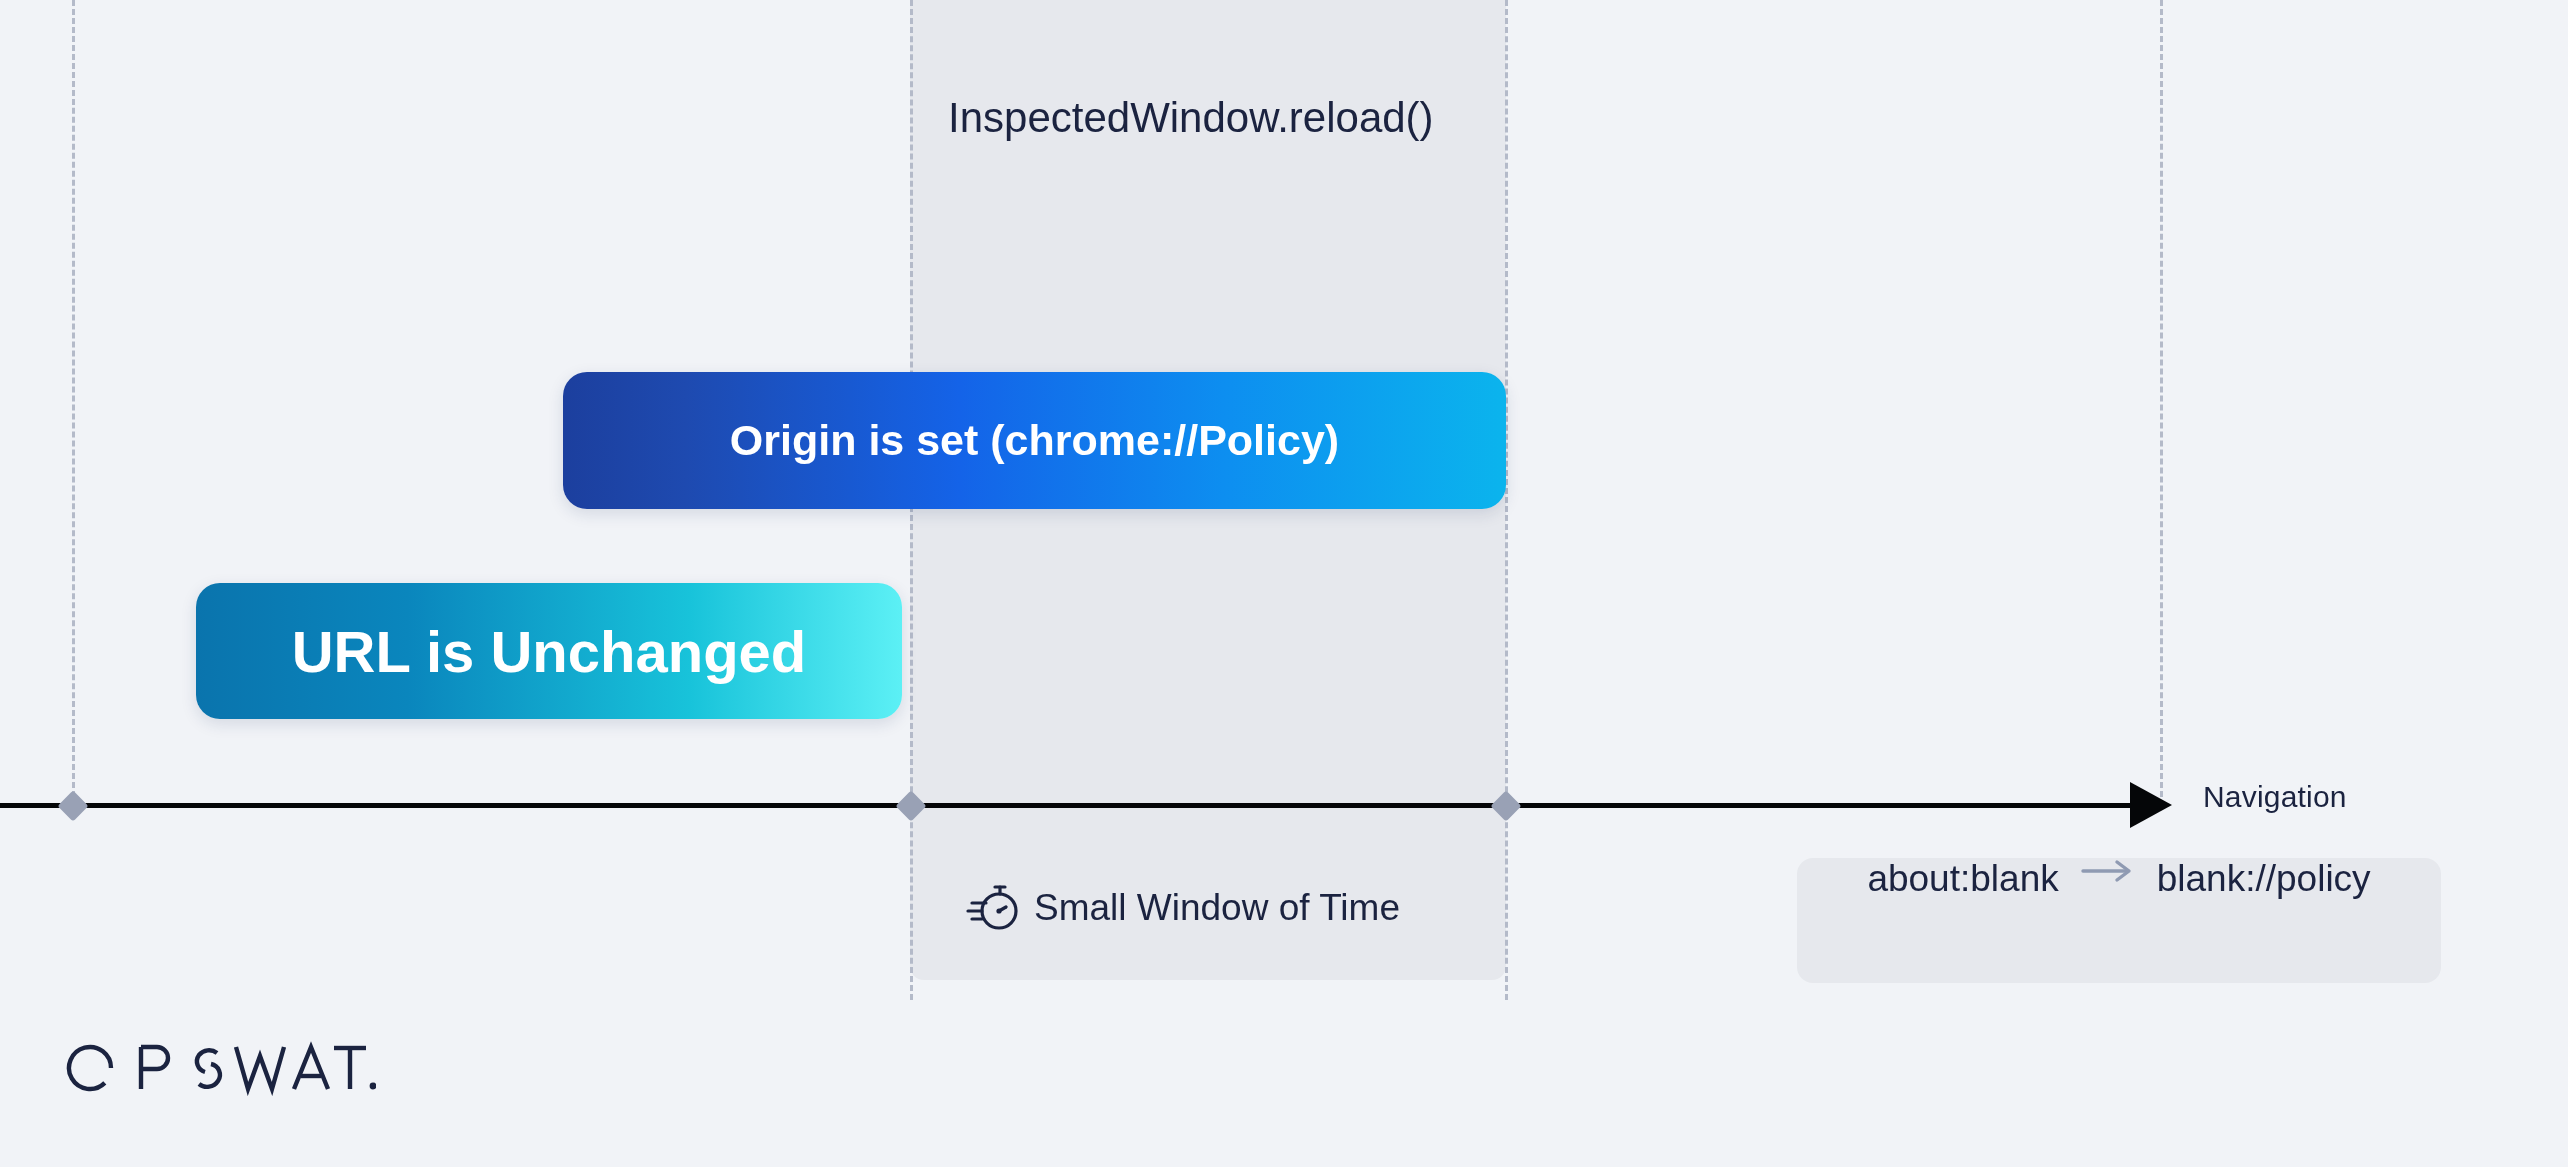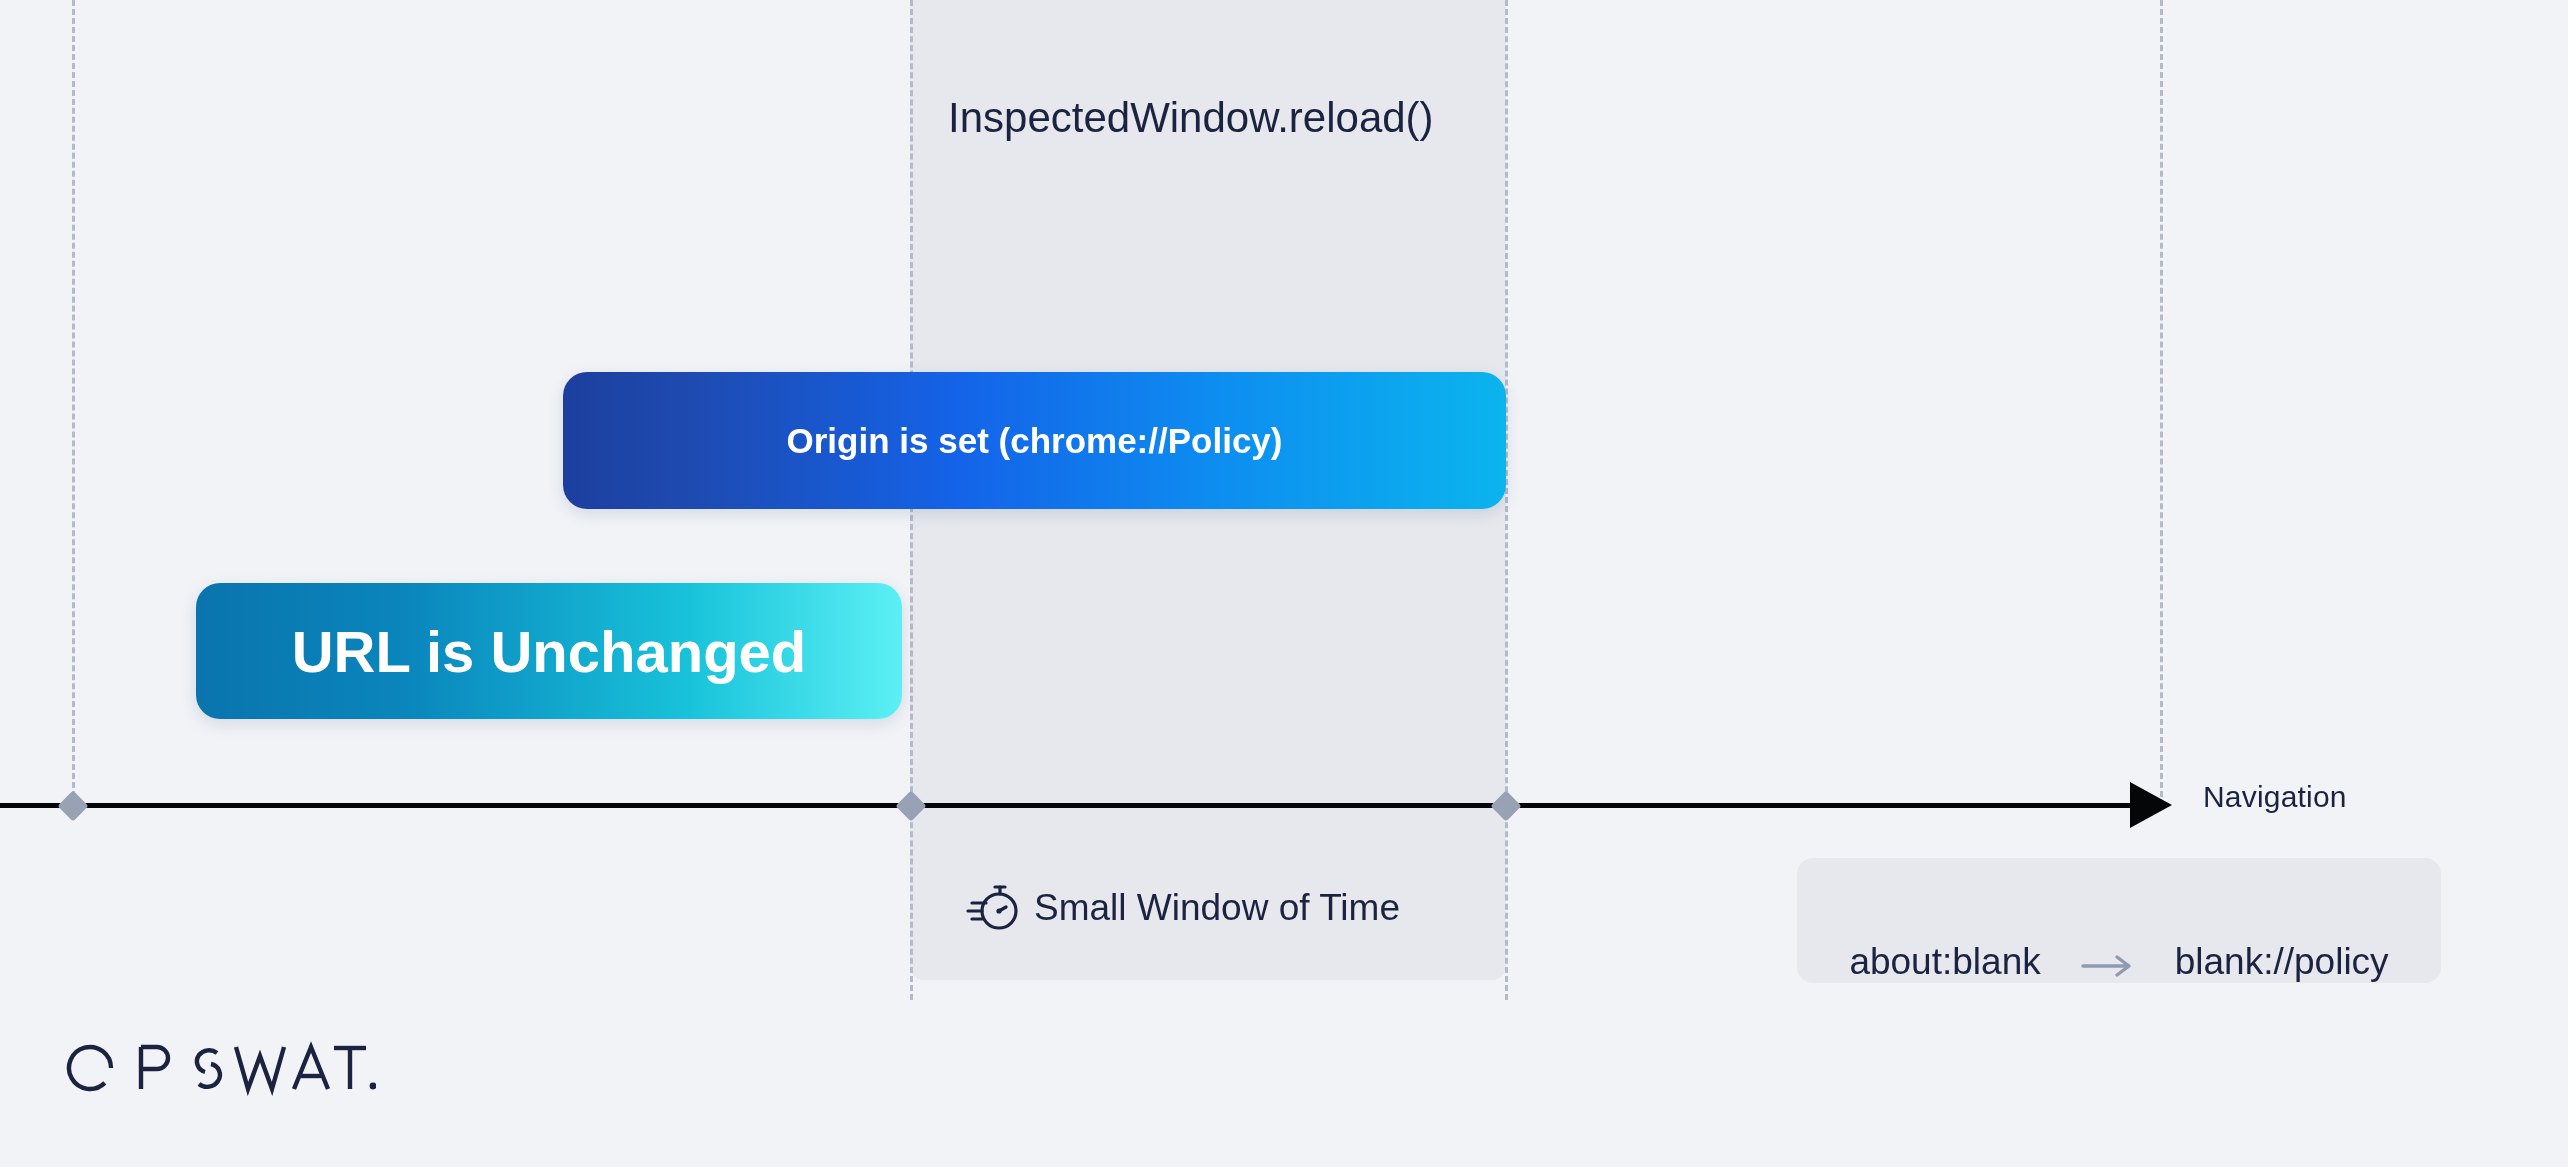--- a/index.html
+++ b/index.html
@@ -107,21 +107,21 @@
     border-radius: 24px;
     color: #ffffff;
     font-weight: bold;
     box-shadow: 0 5px 16px rgba(25, 45, 90, 0.13);
   }
   .bar-origin {
     left: 563px;
     top: 372px;
     width: 943px;
     height: 137px;
-    font-size: 35px;
+    font-size: 43px;
     background: linear-gradient(90deg, #1c3f9e 0%, #1e4ab0 13%, #1463e8 42%, #0d8ef0 70%, #0bb4ed 100%);
   }
   .bar-url {
     left: 196px;
     top: 583px;
     width: 706px;
     height: 136px;
     font-size: 58px;
     background: linear-gradient(90deg, #0a74ad 0%, #0a86bd 30%, #18c3da 70%, #5cf0f5 100%);
   }
@@ -145,23 +145,23 @@
   
   .url-pill {
     position: absolute;
     left: 1797px;
     top: 858px;
     width: 644px;
     height: 125px;
     background: #e6e8ed;
     border-radius: 16px;
     display: flex;
-    align-items: flex-end;
+    align-items: flex-start;
     justify-content: center;
-    gap: 40px;
+    gap: 22px;
   }
   .url-pill .url-text {
     font-size: 37px;
     color: #1b2340;
     white-space: nowrap;
   }
   .url-pill .arrow-icon { display: block; }
 
   
   .logo {

